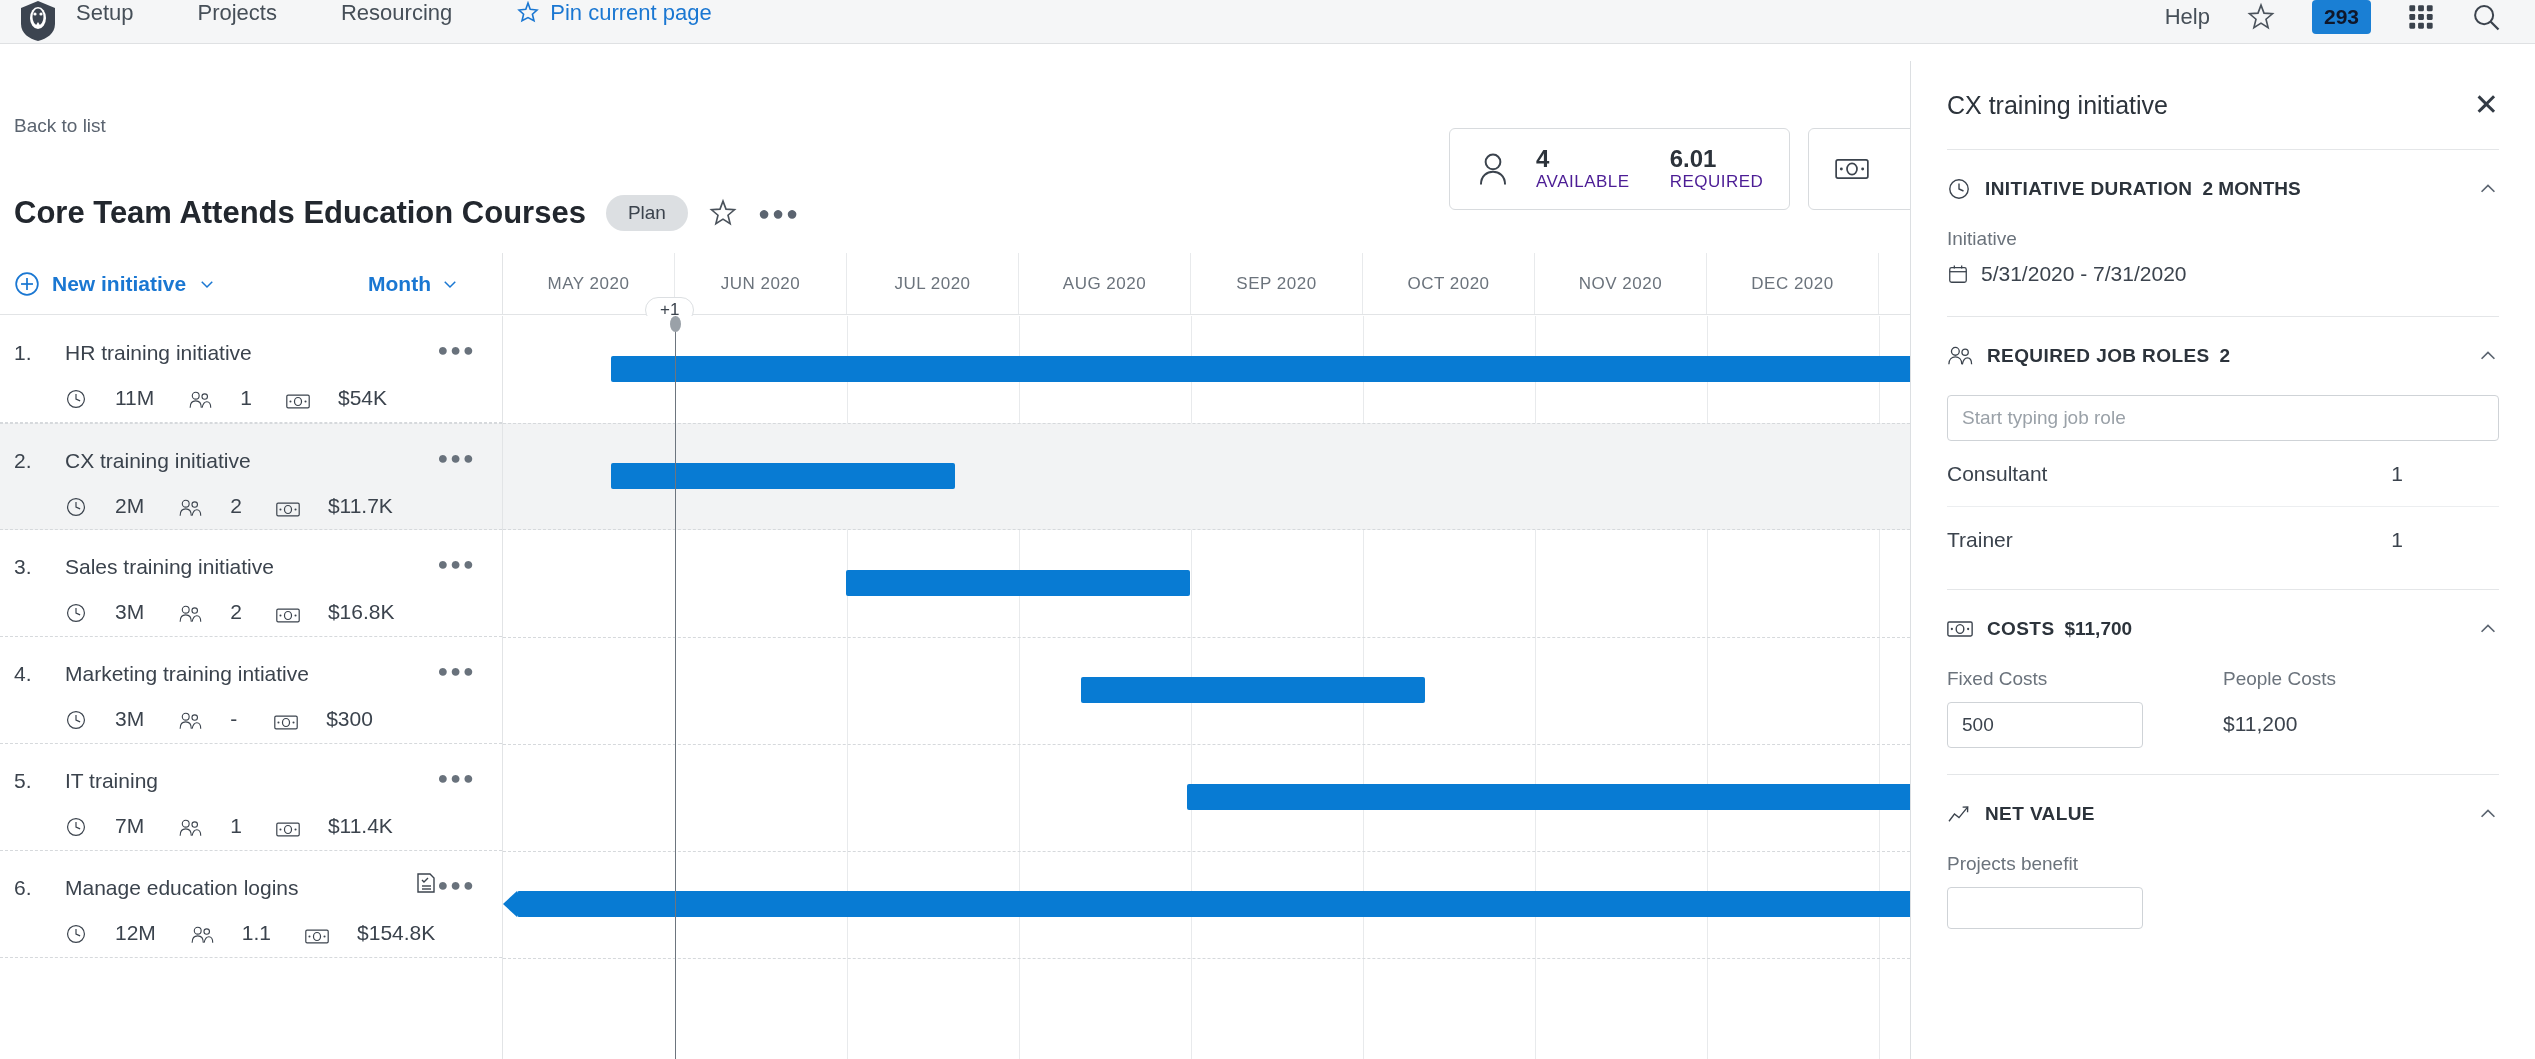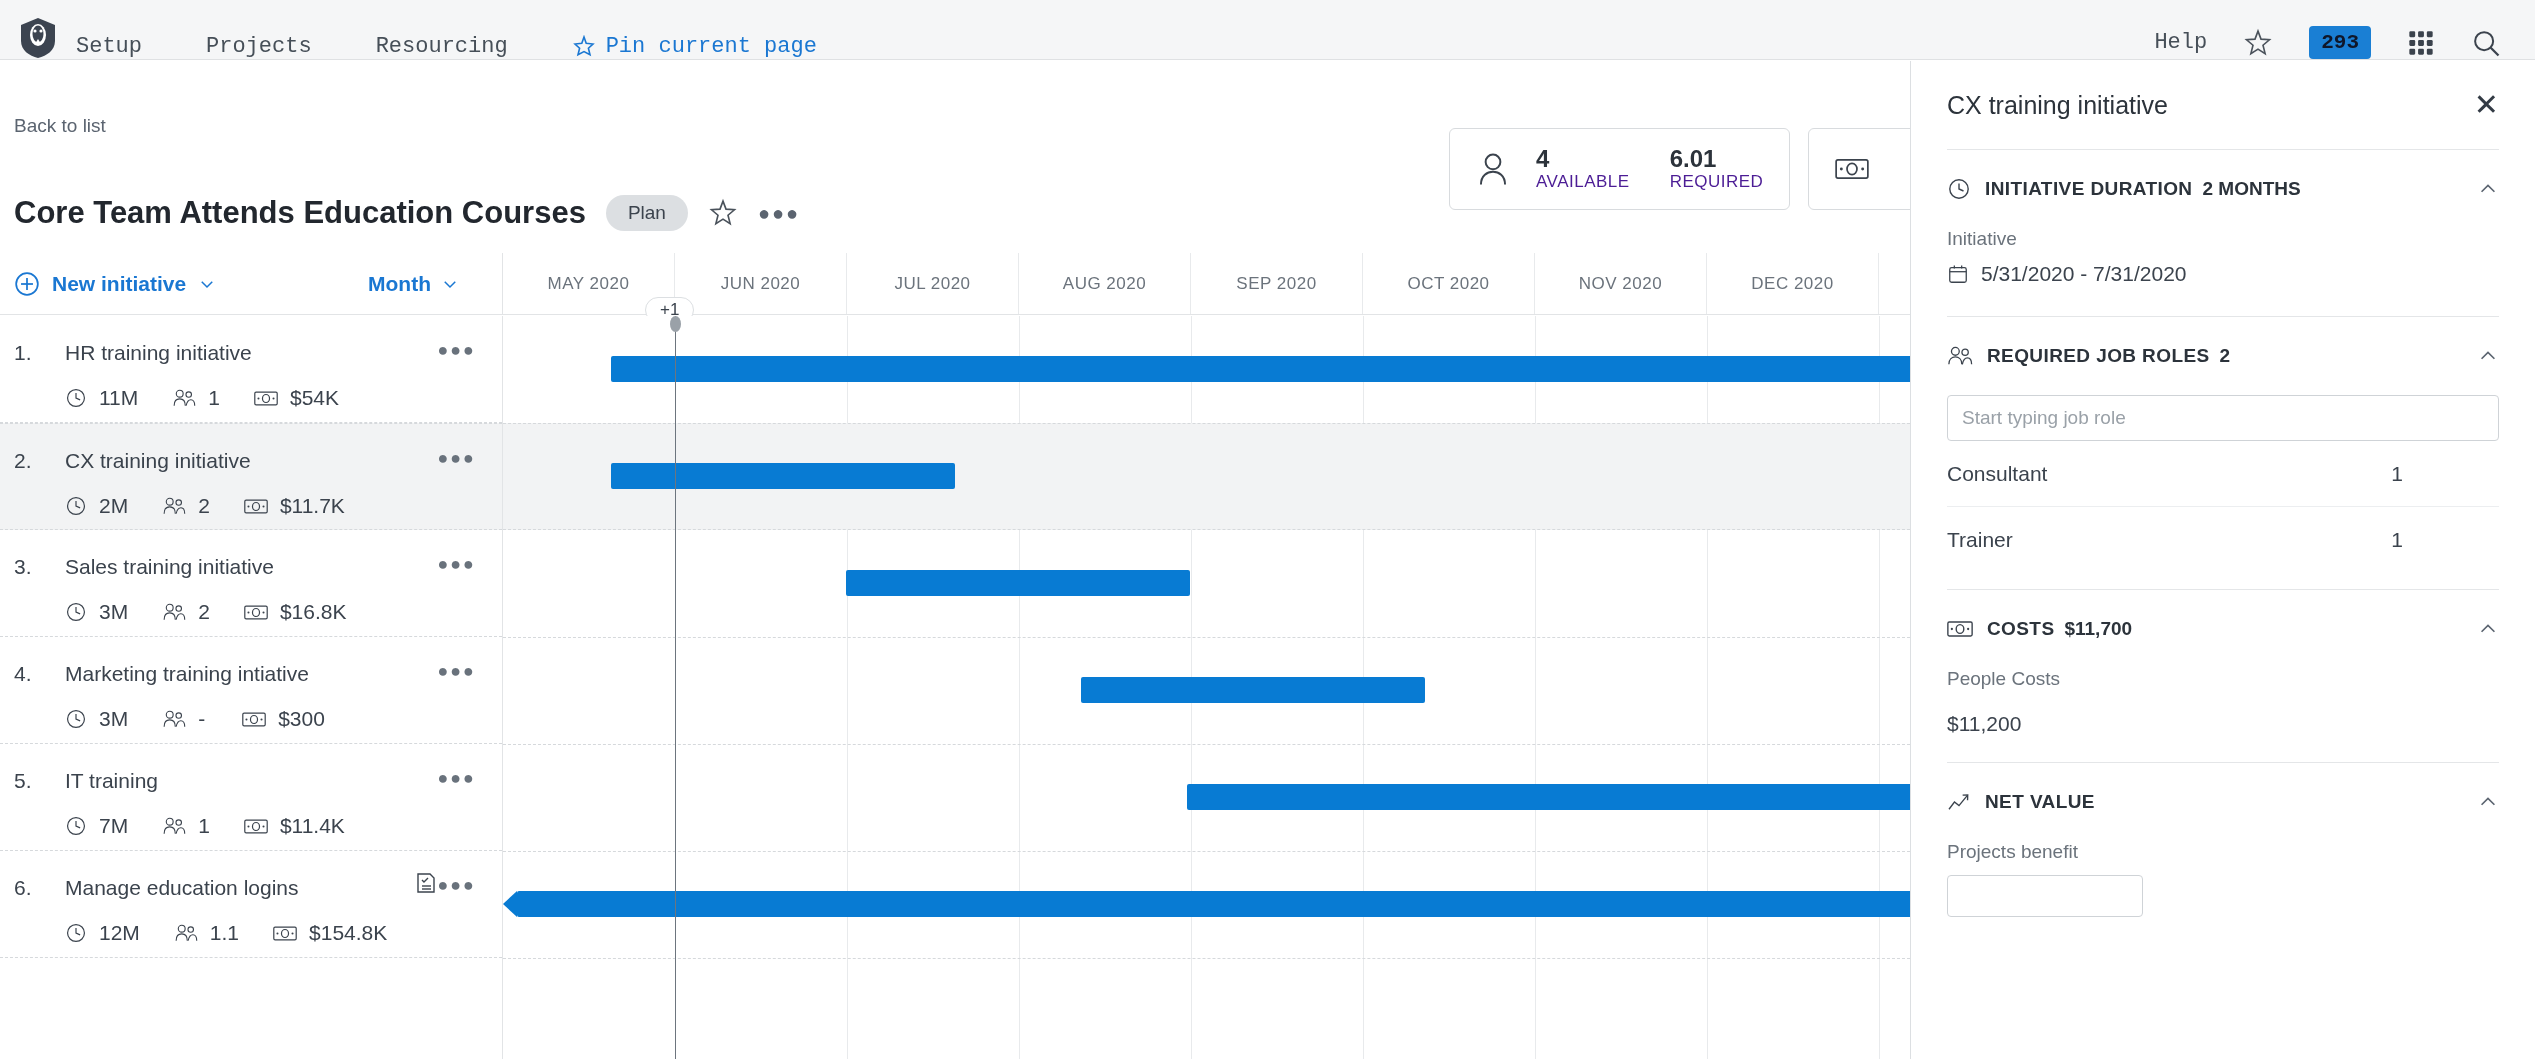--- a/index.html
+++ b/index.html
@@ -7,23 +7,23 @@
     width: 2535px; height: 1059px;
     font-family: "Liberation Sans", sans-serif;
     background: #ffffff;
     color: #333b45;
     overflow: hidden;
   }
   .app { position: relative; width: 2535px; height: 1059px; }
 
   
   .topnav {
-    position: absolute; left: 0; top: 0; width: 2535px; height: 60px;
+    position: absolute; left: 0; top: 0; width: 2535px; height: 44px;
     background: #f5f6f7; border-bottom: 1px solid #dfe1e3;
-    display: flex; align-items: flex-end; font-family: Liberation Mono, monospace;
+    display: flex; align-items: flex-start;
   }
   .logo { width: 76px; display: flex; justify-content: center; align-items: center; }
   .nav-item {
     font-size: 22px; color: #464f58; padding: 0 0px; margin-right: 64px;
     white-space: nowrap; cursor: pointer;
   }
   .nav-item:first-of-type { margin-left: 24px; }
   .pin { display: flex; align-items: center; gap: 10px; color: #1a77d2; font-size: 22px; cursor: pointer; }
   .nav-right { margin-left: auto; display: flex; align-items: center; gap: 36px; padding-right: 34px; }
   .help-link { font-size: 22px; color: #464f58; cursor: pointer; }
@@ -88,21 +88,21 @@
   .list { position: absolute; left: 0; top: 316px; width: 502px; height: 743px; background: #fff; }
   .row {
     position: relative; height: 107px; border-bottom: 1px dashed #d6d9dc; padding: 14px 0 0 0;
   }
   .row.sel { background: #f2f3f4; border-top: 1px dashed #d6d9dc; }
   .row .num { position: absolute; left: 14px; top: 25px; font-size: 21px; color: #3b434d; }
   .row .name { position: absolute; left: 65px; top: 25px; font-size: 21px; color: #3b434d; cursor: pointer; }
   .row .rowdots { position: absolute; right: 26px; top: 24px; letter-spacing: 2px; color: #69727c; font-size: 18px; cursor: pointer; }
   .row .noteicon { position: absolute; right: 64px; top: 20px; cursor: pointer; }
   .stats { position: absolute; left: 65px; top: 70px; display: flex; align-items: center; }
-  .stat { display: flex; align-items: center; gap: 12px; font-size: 21px; color: #3b434d; }
+  .stat { display: flex; align-items: flex-end; gap: 28px; font-size: 21px; color: #3b434d; }
   .stat + .stat { margin-left: 34px; }
   .stat .sv { min-width: 10px; }
 
   
   .gantt {
     position: absolute; left: 502px; top: 316px; width: 1408px; height: 743px;
     background: #fff; border-left: 1px solid #e2e4e6; overflow: hidden;
   }
   .gcol { position: absolute; top: 0; bottom: 0; width: 1px; background: #e8eaec; }
   .growline { position: absolute; left: 0; right: 0; height: 0; border-bottom: 1px dashed #d6d9dc; }
@@ -659,20 +659,24 @@
       <span class="sect-title">COSTS</span>
       <span class="sect-val">$11,700</span>
       <span class="chev">
         <svg width="22" height="22" viewBox="0 0 24 24">
             <polyline points="5,15 12,8 19,15" fill="none" stroke="#5b6470" stroke-width="1.8"></polyline>
           </svg>
       </span>
     </div>
     <div class="cost-grid">
       <div class="cost-col">
+        <div class="fieldlabel">Fixed Costs</div>
+        <input class="tinput" type="text" value="500" style="">
+      </div>
+      <div class="cost-col">
         <div class="fieldlabel">People Costs</div>
         <div class="people-val">$11,200</div>
       </div>
     </div>
     <div class="sect-div"></div>
 
     
     <div class="sect-head">
       <span>
         <svg width="24" height="20" viewBox="0 0 26 22">

